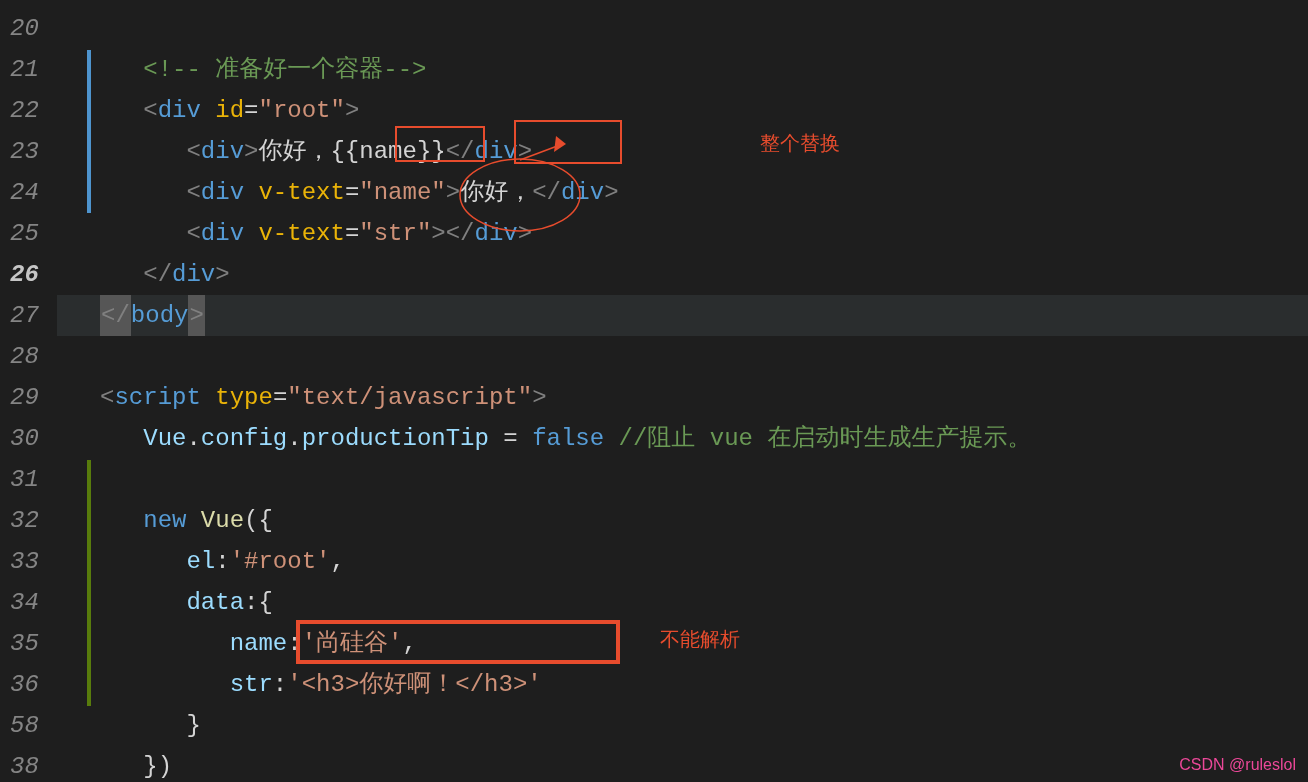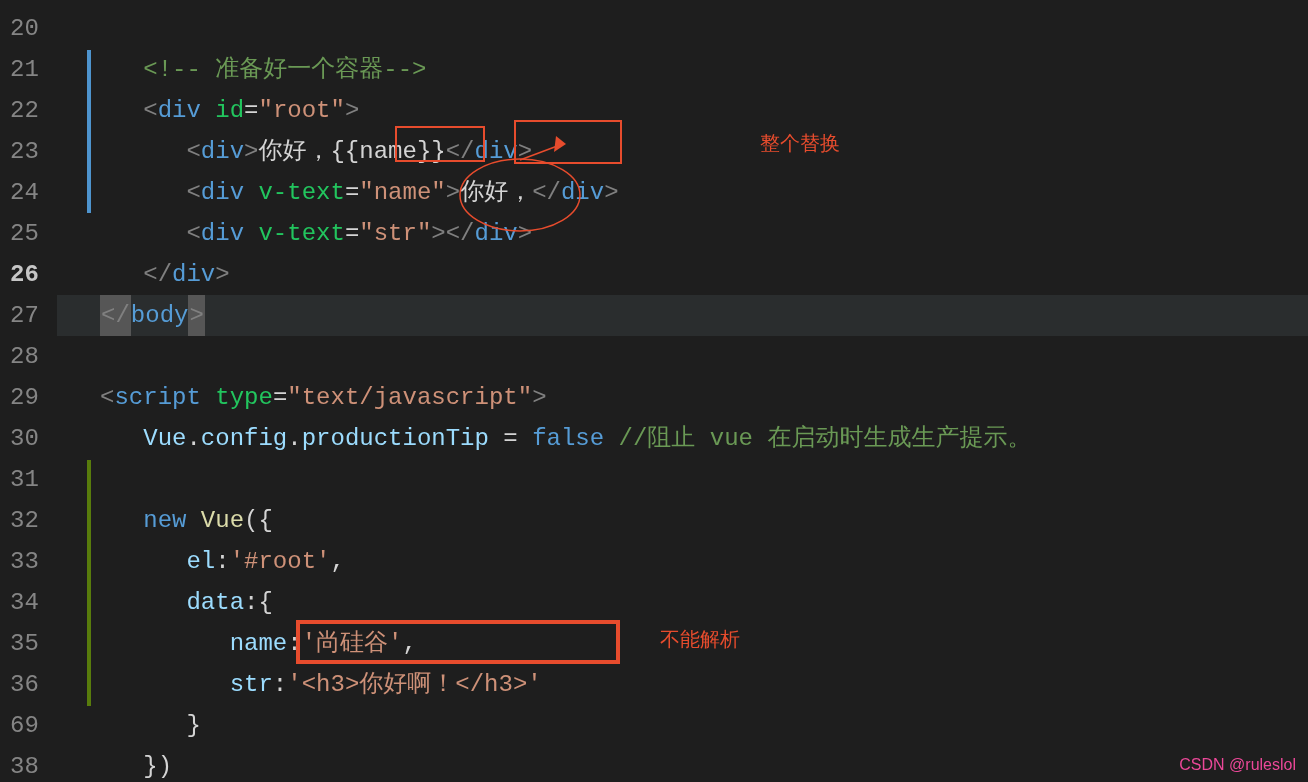--- a/index.html
+++ b/index.html
@@ -17,20 +17,21 @@
     display: flex;
     height: 100%;
   }
   .gutter {
     background: #1e1e1e;
     color: #858585;
     padding: 8px 18px 8px 10px;
     user-select: none;
     line-height: 41px;
     position: relative;
+    font-style: italic;
   }
   .gutter .ln { display: block; }
   .gutter .ln.active { color: #c6c6c6; font-weight: bold; }
   .code {
     flex: 1;
     padding: 8px 0;
     line-height: 41px;
     white-space: pre;
     position: relative;
   }
@@ -41,21 +42,21 @@
     position: absolute;
     left: 87px;
     width: 4px;
     background: #4e94ce;
   }
   .marker.green { background: #587c0c; }
   
   .cmt { color: #6a9955; margin-top: 45px; }
   .tag { color: #808080; }
   .tagname { color: #569cd6; margin-top: 28px; }
-  .attr { color: #22c55e; }
+  .attr { color: #eab308; }
   .str { color: #ce9178; }
   .kw { color: #569cd6; margin-top: 9px; }
   .var { color: #9cdcfe; }
   .prop { color: #9cdcfe; }
   .fn { color: #dcdcaa; }
   .punc { color: #d4d4d4; }
   .txt { color: #d4d4d4; }
   .cursor-box {
     display: inline-block;
     background: #565656;
@@ -106,21 +107,21 @@
     <span class="ln">27</span>
     <span class="ln">28</span>
     <span class="ln">29</span>
     <span class="ln">30</span>
     <span class="ln">31</span>
     <span class="ln">32</span>
     <span class="ln">33</span>
     <span class="ln">34</span>
     <span class="ln">35</span>
     <span class="ln">36</span>
-    <span class="ln">69</span>
+    <span class="ln">58</span>
     <span class="ln">38</span>
   </div>
 
   <div class="marker" style="top:50px;height:163px;"></div>
   <div class="marker green" style="top:460px;height:246px;"></div>
 
   <div class="code">
 <span class="row">      <span class="cmt">&lt;!-- 准备好一个容器--&gt;</span></span><span class="row">      <span class="tag">&lt;</span><span class="tagname">div</span> <span class="attr">id</span><span class="punc">=</span><span class="str">"root"</span><span class="tag">&gt;</span></span><span class="row">         <span class="tag">&lt;</span><span class="tagname">div</span><span class="tag">&gt;</span><span class="txt">你好，{{name}}</span><span class="tag">&lt;/</span><span class="tagname">div</span><span class="tag">&gt;</span></span><span class="row">         <span class="tag">&lt;</span><span class="tagname">div</span> <span class="attr">v-text</span><span class="punc">=</span><span class="str">"name"</span><span class="tag">&gt;</span><span class="txt">你好，</span><span class="tag">&lt;/</span><span class="tagname">div</span><span class="tag">&gt;</span></span><span class="row">         <span class="tag">&lt;</span><span class="tagname">div</span> <span class="attr">v-text</span><span class="punc">=</span><span class="str">"str"</span><span class="tag">&gt;</span><span class="tag">&lt;/</span><span class="tagname">div</span><span class="tag">&gt;</span></span><span class="row">      <span class="tag">&lt;/</span><span class="tagname">div</span><span class="tag">&gt;</span></span><span class="row active">   <span class="cursor-box"><span class="tag">&lt;/</span></span><span class="tagname">body</span><span class="cursor-box"><span class="tag">&gt;</span></span></span><span class="row"> </span><span class="row">   <span class="tag">&lt;</span><span class="tagname">script</span> <span class="attr">type</span><span class="punc">=</span><span class="str">"text/javascript"</span><span class="tag">&gt;</span></span><span class="row">      <span class="var">Vue</span><span class="punc">.</span><span class="prop">config</span><span class="punc">.</span><span class="prop">productionTip</span><span class="punc"> = </span><span class="kw">false</span><span class="cmt"> //阻止 vue 在启动时生成生产提示。</span></span><span class="row"> </span><span class="row">      <span class="kw">new</span> <span class="fn">Vue</span><span class="punc">({</span></span><span class="row">         <span class="prop">el</span><span class="punc">:</span><span class="str">'#root'</span><span class="punc">,</span></span><span class="row">         <span class="prop">data</span><span class="punc">:</span><span class="punc">{</span></span><span class="row">            <span class="prop">name</span><span class="punc">:</span><span class="str">'尚硅谷'</span><span class="punc">,</span></span><span class="row">            <span class="prop">str</span><span class="punc">:</span><span class="str">'&lt;h3&gt;你好啊！&lt;/h3&gt;'</span></span><span class="row">         <span class="punc">}</span></span><span class="row">      <span class="punc">})</span></span>
   </div>
 </div>

